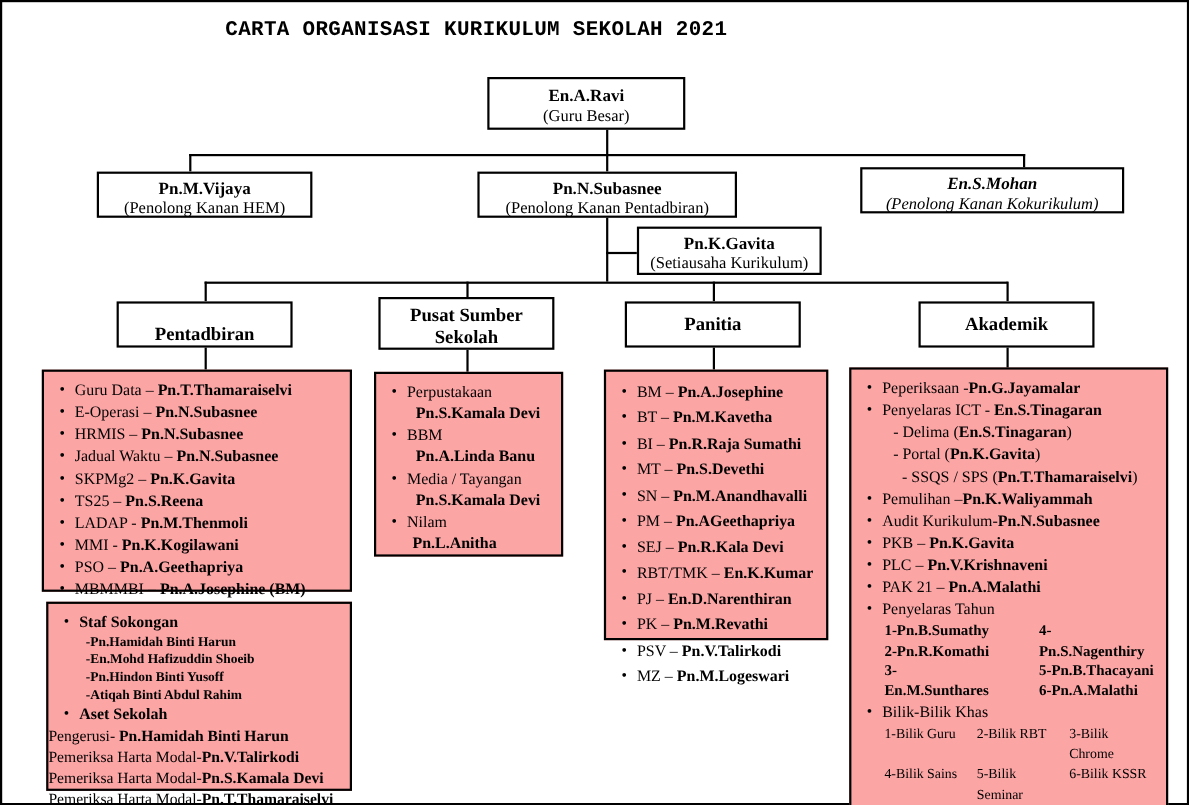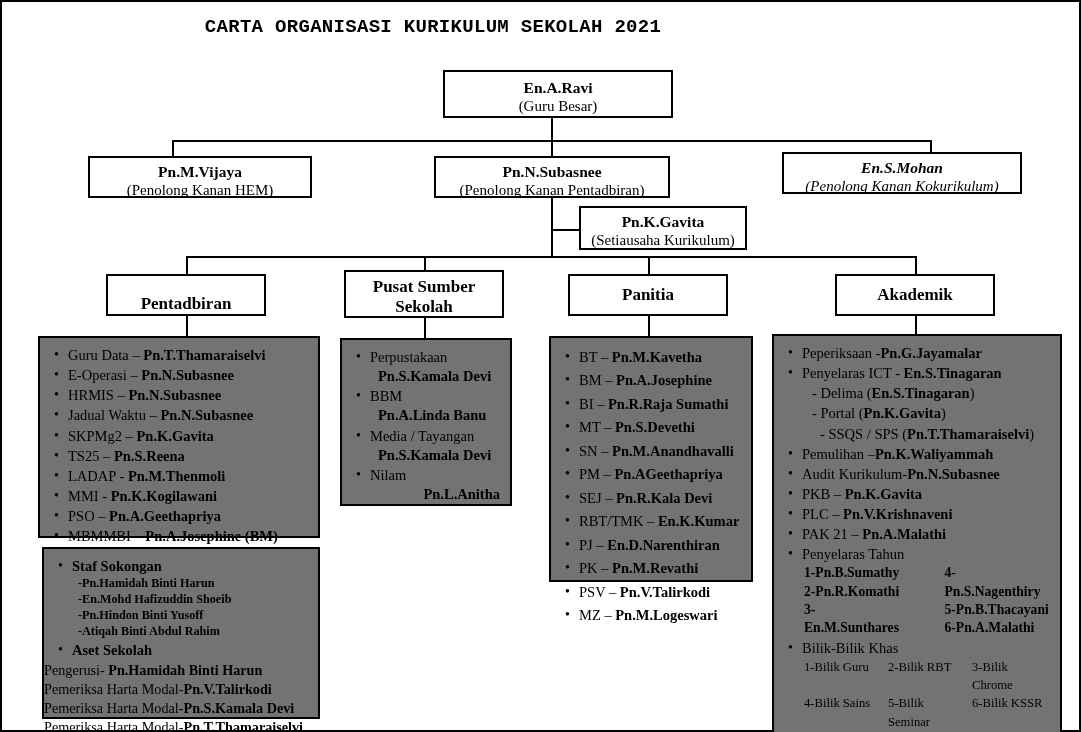--- a/index.html
+++ b/index.html
@@ -60,21 +60,21 @@
     background: #000;
   }
   .vline { width: 2px; }
   .hline { height: 2px; }
 
   
   .listbox {
     position: absolute;
     border: 2px solid #000;
     box-sizing: border-box;
-    background: #737373;
+    background: #fca5a5;
     padding: 8px 10px 8px 12px;
   }
   ul.bl {
     margin: 0;
     padding: 0 0 0 14px;
     list-style: none;
   }
   ul.bl > li {
     position: relative;
     font-size: 14.5px;
@@ -125,32 +125,32 @@
     margin-left: 2px;
   }
 </style>
 </head>
 <body>
 
 <div id="frame"></div>
 
 <div class="title">CARTA ORGANISASI KURIKULUM SEKOLAH 2021</div>
 
-<div class="box" style="left:443px; top:70px; width:230px; height:48px; padding-top:6px;">
+<div class="box" style="left:443px; top:70px; width:180px; height:48px; padding-top:6px;">
   <div class="nm">En.A.Ravi</div>
   <div class="rl">(Guru Besar)</div>
 </div>
 
 <div class="line vline" style="left:551px; top:118px; height:22px;"></div>
 <div class="line hline" style="left:172px; top:140px; width:760px;"></div>
 <div class="line vline" style="left:172px; top:140px; height:16px;"></div>
 <div class="line vline" style="left:551px; top:140px; height:16px;"></div>
 <div class="line vline" style="left:930px; top:140px; height:16px;"></div>
 
-<div class="box" style="left:88px; top:156px; width:224px; height:42px; padding-top:4px;">
+<div class="box" style="left:88px; top:156px; width:196px; height:42px; padding-top:4px;">
   <div class="nm">Pn.M.Vijaya</div>
   <div class="rl">(Penolong Kanan HEM)</div>
 </div>
 
 <div class="box" style="left:434px; top:156px; width:236px; height:42px; padding-top:4px;">
   <div class="nm">Pn.N.Subasnee</div>
   <div class="rl">(Penolong Kanan Pentadbiran)</div>
 </div>
 
 <div class="box" style="left:782px; top:152px; width:240px; height:42px; padding-top:4px;font-style:italic;">
@@ -229,28 +229,28 @@
       <div class="plain"><span>Pemeriksa Harta Modal-</span><span class="b">Pn.S.Kamala Devi</span></div>
       <div class="plain"><span>Pemeriksa Harta Modal-</span><span class="b">Pn.T.Thamaraiselvi</span></div>
     </div>
 </div>
 
 <div class="listbox" style="left:340px; top:338px; width:172px; height:168px;">
   <ul class="bl">
       <li><span>Perpustakaan</span><div class="b" style="margin-left: 8px;">Pn.S.Kamala Devi</div></li>
       <li><span>BBM</span><div class="b" style="margin-left: 8px;">Pn.A.Linda Banu</div></li>
       <li><span>Media / Tayangan</span><div class="b" style="margin-left: 8px;">Pn.S.Kamala Devi</div></li>
-      <li><span>Nilam</span><div class="b" style="margin-left: 21px; text-align: right;">Pn.L.Anitha</div></li>
+      <li><span>Nilam</span><div class="b" style="margin-left: 5px;">Pn.L.Anitha</div></li>
     </ul>
 </div>
 
 <div class="listbox" style="left:549px; top:336px; width:204px; height:246px;">
   <ul class="bl">
+      <li style="line-height: 1.55;"><span>BM – </span><span class="b">Pn.A.Josephine</span></li>
       <li style="line-height: 1.55;"><span>BT – </span><span class="b">Pn.M.Kavetha</span></li>
-      <li style="line-height: 1.55;"><span>BM – </span><span class="b">Pn.A.Josephine</span></li>
       <li style="line-height: 1.55;"><span>BI – </span><span class="b">Pn.R.Raja Sumathi</span></li>
       <li style="line-height: 1.55;"><span>MT – </span><span class="b">Pn.S.Devethi</span></li>
       <li style="line-height: 1.55;"><span>SN – </span><span class="b">Pn.M.Anandhavalli</span></li>
       <li style="line-height: 1.55;"><span>PM – </span><span class="b">Pn.AGeethapriya</span></li>
       <li style="line-height: 1.55;"><span>SEJ – </span><span class="b">Pn.R.Kala Devi</span></li>
       <li style="line-height: 1.55;"><span>RBT/TMK – </span><span class="b">En.K.Kumar</span></li>
       <li style="line-height: 1.55;"><span>PJ – </span><span class="b">En.D.Narenthiran</span></li>
       <li style="line-height: 1.55;"><span>PK – </span><span class="b">Pn.M.Revathi</span></li>
       <li style="line-height: 1.55;"><span>PSV – </span><span class="b">Pn.V.Talirkodi</span></li>
       <li style="line-height: 1.55;"><span>MZ – </span><span class="b">Pn.M.Logeswari</span></li>

